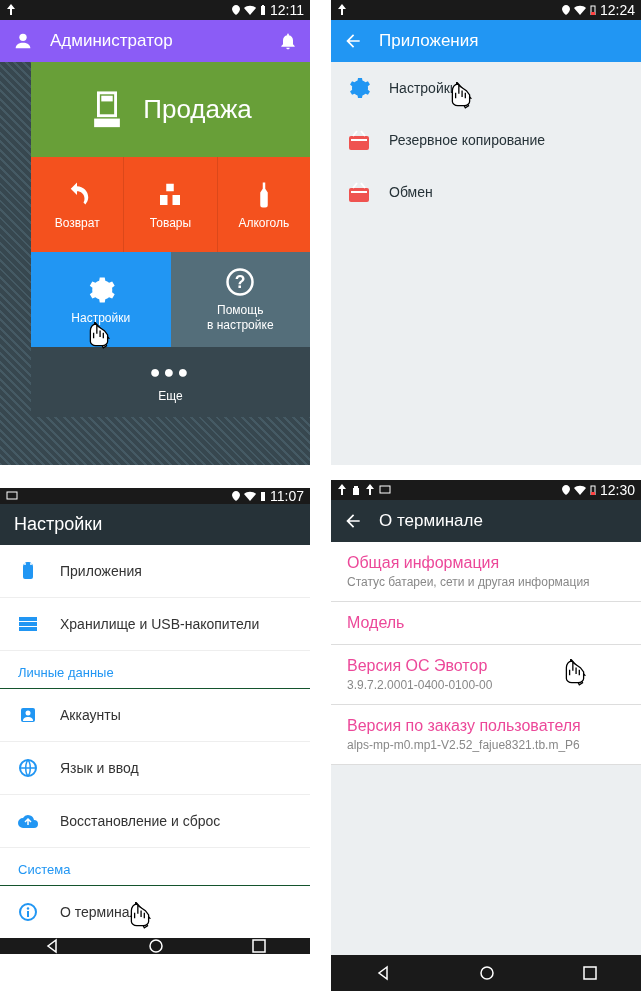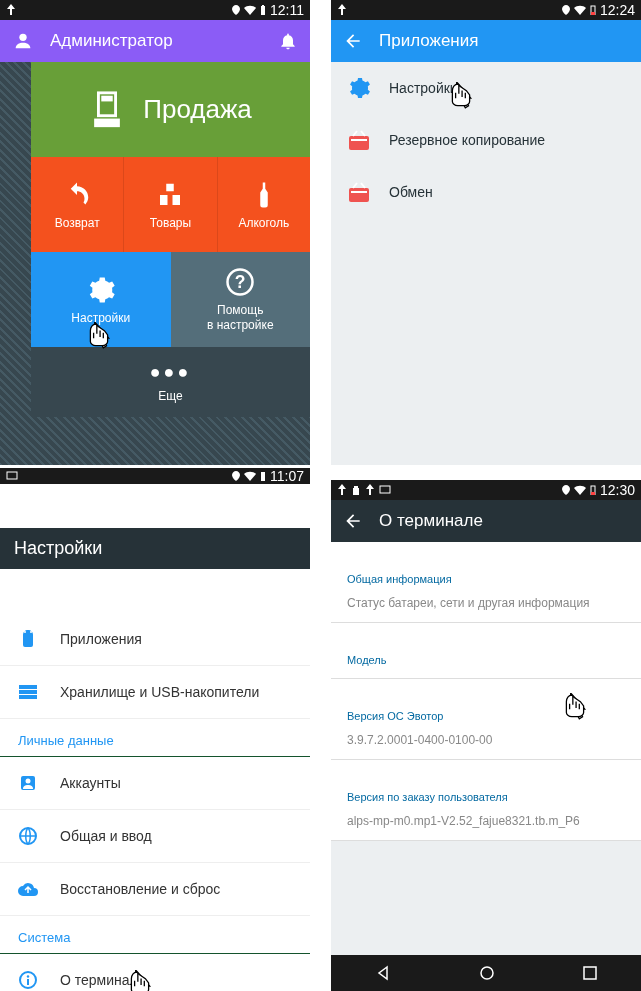--- a/index.html
+++ b/index.html
@@ -1,20 +1,20 @@
 <!DOCTYPE html>
 <html><head>
 <meta charset="utf-8">
 <style>
   * { box-sizing: border-box; margin: 0; padding: 0; }
   body { font-family: Arial, sans-serif; background: #fff; width: 641px; height: 991px; position: relative; }
   .phone { width: 310px; display: flex; flex-direction: column; position: relative; }
   .phone.tl { position: absolute; top: 0; left: 0; height: 465px; }
   .phone.tr { position: absolute; top: 0; left: 331px; height: 465px; }
-  .phone.bl { position: absolute; top: 468px; left: 0; height: 404px; gap: 44px; }
+  .phone.bl { position: absolute; top: 488px; left: 0; height: 404px; }
   .phone.br { position: absolute; top: 480px; left: 331px; height: 511px; }
 
   .statusbar { background: #1a1a1a; color: #fff; height: 20px; display: flex; align-items: center; justify-content: space-between; padding: 0 6px; font-size: 14px; }
   .statusbar .left, .statusbar .right { display: flex; align-items: center; gap: 4px; }
   .statusbar svg { fill: #fff; }
 
   .header { background: #8b5cf6; color: #fff; height: 42px; display: flex; align-items: center; padding: 0 12px; gap: 16px; }
   .header.blue { background: #2196F3; }
   .header.dark { background: #263238; }
   .header .title { font-size: 17px; flex: 1; }
@@ -44,22 +44,22 @@
 
   
   .scr3-body { flex: 1; background: #fff; }
   .set-item { display: flex; align-items: center; gap: 22px; padding: 16px 18px; font-size: 14px; color: #333; border-bottom: 1px solid #eee; position: relative; }
   .set-item .ic { width: 20px; height: 20px; display: flex; align-items: center; justify-content: center; }
   .section-label { padding: 14px 18px 8px; font-size: 13px; color: #2196F3; border-bottom: 1px solid #14532d; }
 
   
   .scr4-body { flex: 1; background: #ECEFF1; }
   .info-item { background: #fff; padding: 12px 16px; border-bottom: 1px solid #ddd; position: relative; }
-  .info-item .lbl { font-size: 11px; color: #0369a1; margin-top: 19px; }
-  .info-item .sub { font-size: 12px; color: #888; margin-top: 11px; }
+  .info-item .lbl { font-size: 16px; color: #ec4899; }
+  .info-item .sub { font-size: 12px; color: #888; margin-top: 3px; }
 
   .navbar { background: #1a1a1a; height: 36px; display: flex; align-items: center; justify-content: space-around; }
   .navbar svg { fill: #fff; stroke: #fff; }
 
   .header-settings { background: #263238; color: #fff; padding: 10px 14px; font-size: 18px; }
 </style>
 </head>
 <body>
 
 <svg width="0" height="0" style="position:absolute">
@@ -292,21 +292,21 @@
         </div>
       <span>Аккаунты</span>
     </div>
     <div class="set-item">
       <div class="ic">
           <svg width="18" height="18" viewBox="0 0 18 18">
             <circle cx="9" cy="9" r="8" fill="none" stroke="#2196F3" stroke-width="2"></circle>
             <path d="M1 9h16M9 1c3 3 3 13 0 16M9 1c-3 3-3 13 0 16" stroke="#2196F3" fill="none" stroke-width="1.5"></path>
           </svg>
         </div>
-      <span>Общая и ввод</span>
+      <span>Язык и ввод</span>
     </div>
     <div class="set-item">
       <div class="ic">
           <svg width="20" height="14" viewBox="0 0 20 14">
             <path d="M5 14a5 5 0 010-10 6 6 0 0111 2 4 4 0 010 8z" fill="#2196F3"></path>
             <path d="M10 5v6M7 8l3-3 3 3" stroke="#fff" fill="none" stroke-width="1.5"></path>
           </svg>
         </div>
       <span>Восстановление и сброс</span>
     </div>

